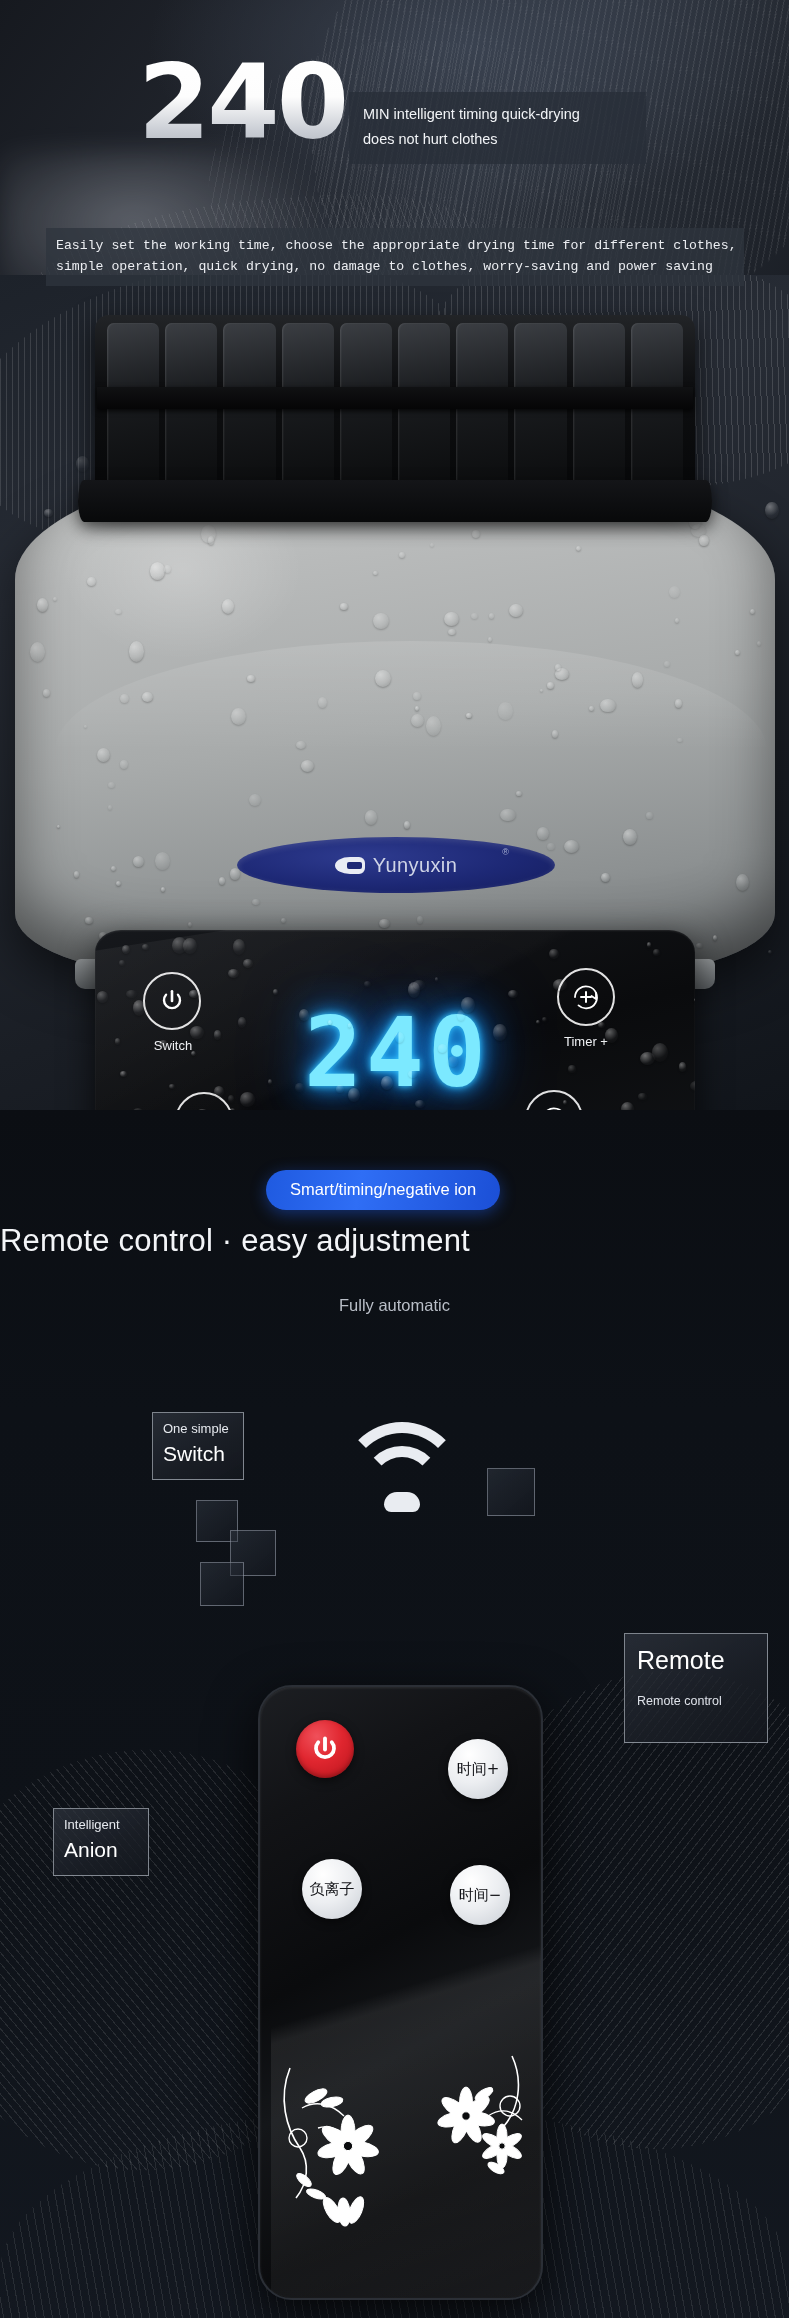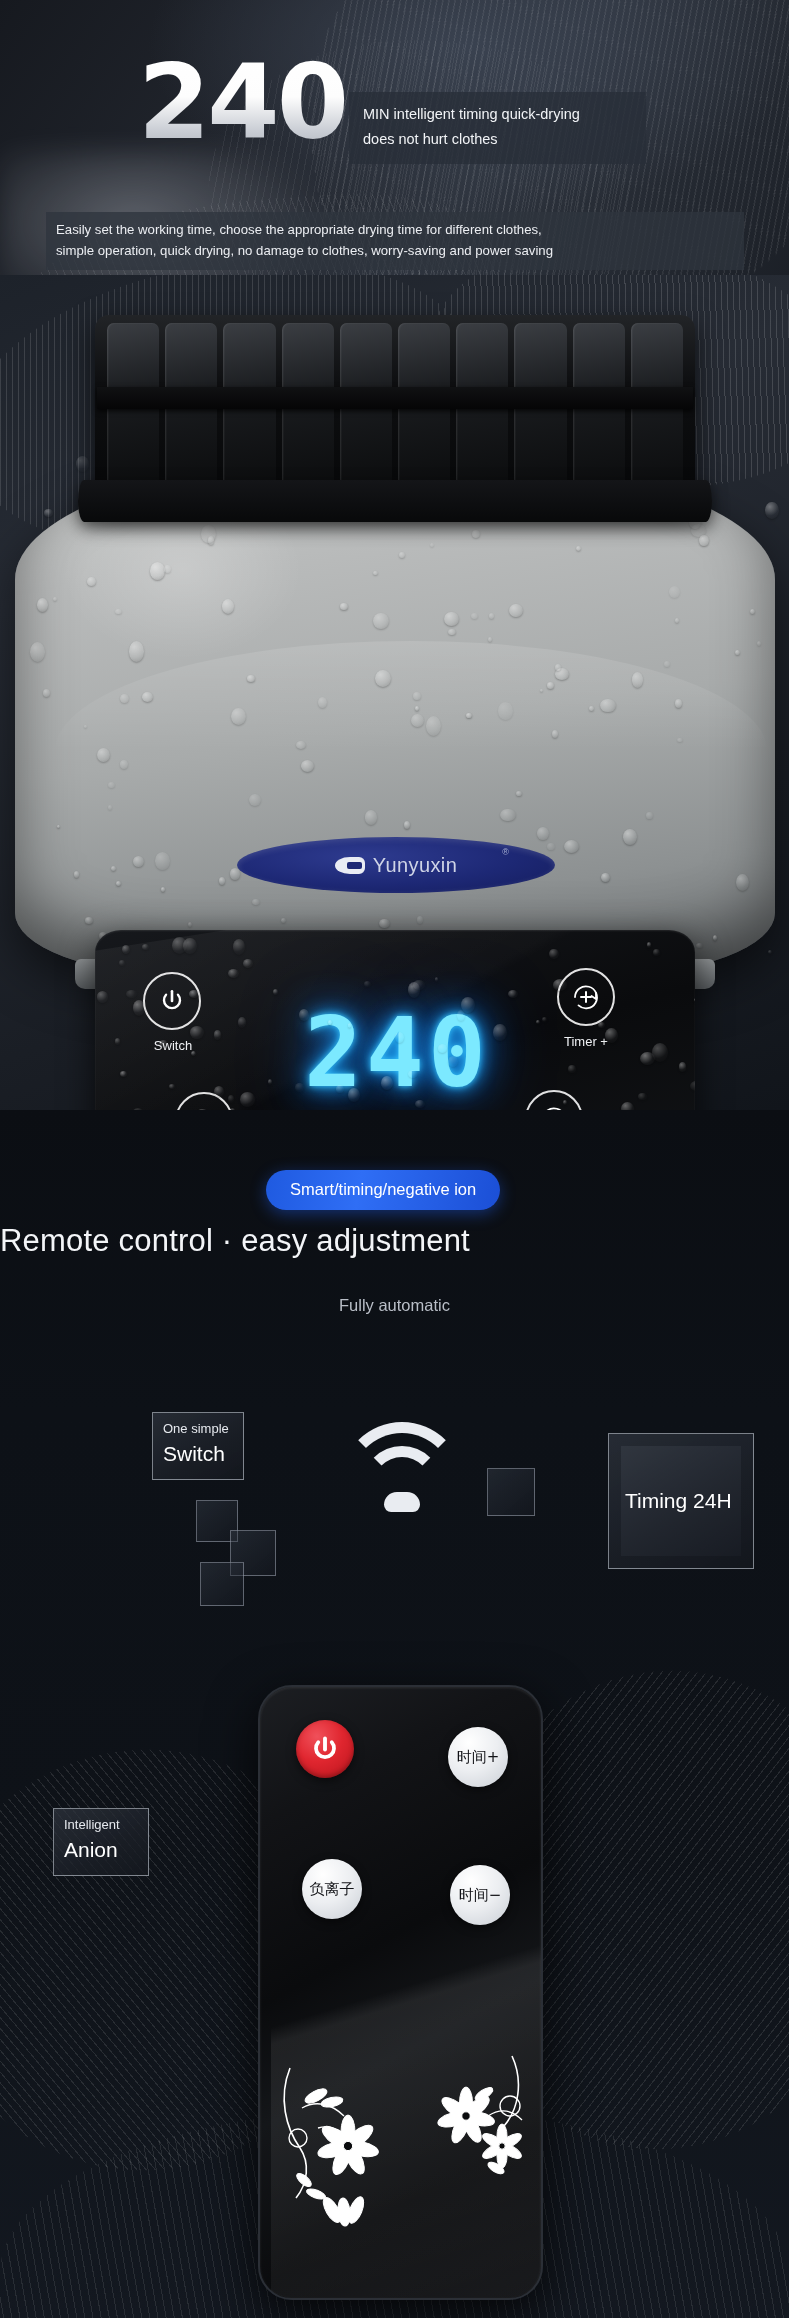--- a/index.html
+++ b/index.html
@@ -71,24 +71,25 @@
   }
   .hdr-box {
     position: absolute; left: 349px; top: 92px;
     width: 297px; padding: 10px 12px 12px 14px;
     background: rgba(40,46,56,.80);
     z-index: 3;
   }
   .hdr-line { color: #f2f4f7; font-size: 14.5px; line-height: 25px; white-space: nowrap; }
 
   .sub-box {
-    position: absolute; left: 46px; top: 212px; width: 698px;
+    position: absolute; left: 46px; top: 228px; width: 698px;
     padding: 7px 10px 9px 10px;
     background: rgba(46,52,62,.78);
     z-index: 3;
+    font-family: Liberation Mono, monospace;
   }
   .sub-line { color: #eceef2; font-size: 13.2px; line-height: 21px; white-space: nowrap; }
 
   
   .product {
     position: absolute; left: 0; top: 275px; width: 789px; height: 835px;
     background: linear-gradient(160deg, #1d222a 0%, #272c35 30%, #1a1e25 70%, #11151b 100%);
     overflow: hidden;
   }
   .prod-bg-lines {
@@ -658,44 +659,44 @@
       <div class="co-small">One simple</div>
       <div class="co-big">Switch</div>
     </div>
 
 
     <div class="callout" style="left:53px; top:698px; width:96px; padding:6px 10px 10px;">
       <div class="co-small">Intelligent</div>
       <div class="co-big">Anion</div>
     </div>
 
-    <div class="callout" style="left:608px; top:323px; width:146px; height:136px; padding:0;">
-      <div style="position:absolute; left:12px; top:12px; right:12px; bottom:12px; background:linear-gradient(150deg, rgba(58,64,74,.55), rgba(26,30,38,.65));"></div>
-      <div class="co-big" style="position:absolute; left:16px; top:52px;">Timing 24H</div>
-    </div>
-
+
+    <div class="callout" style="left:624px; top:523px; width:144px; height:110px; padding:10px 12px;">
+      <div class="co-mid">Remote</div>
+      <div class="co-note" style="margin-top:14px;">Remote control</div>
+    </div>
 
     <div class="hand">
       <div class="hand-part" style="left:10px; top:120px; width:470px; height:300px; border-radius:58% 42% 45% 55% / 45% 40% 60% 55%;"></div>
       <div class="hand-part" style="left:0px; top:40px; width:116px; height:210px; border-radius:46% 54% 40% 60% / 50% 50% 50% 50%;"></div>
       <div class="hand-part" style="left:372px; top:30px; width:108px; height:190px; border-radius:50% 50% 45% 55% / 48% 48% 52% 52%;"></div>
       <div class="hand-part" style="left:60px; top:300px; width:390px; height:130px; border-radius:40% 50% 50% 50% / 55% 60% 40% 45%;"></div>
     </div>
 
     <div class="remote">
       <div class="remote-gloss"></div>
 
       <div class="pwr-btn">
         <svg width="30" height="30" viewBox="0 0 24 24">
           <path d="M12 3.6 L12 12.4" stroke="#fff" stroke-width="3.1" stroke-linecap="round" fill="none"></path>
           <path d="M6.6 6.6 A7.2 7.2 0 1 0 17.4 6.6" stroke="#fff" stroke-width="3" fill="none" stroke-linecap="round"></path>
         </svg>
       </div>
 
-      <div class="rbtn" style="left:188px; top:40px;">时间+</div>
+      <div class="rbtn" style="left:188px; top:52px;">时间+</div>
       <div class="rbtn" style="left:42px; top:172px;">负离子</div>
       <div class="rbtn" style="left:190px; top:178px;">时间−</div>
 
       <svg class="floral" viewBox="0 0 285 300">
         <g fill="#ffffff" stroke="#ffffff">
 
           <path d="M30 70 C18 100 26 130 40 150 C50 165 48 185 36 200" fill="none" stroke-width="1.6"></path>
           <path d="M42 110 C56 102 72 106 84 118" fill="none" stroke-width="1.4"></path>
           <circle cx="38" cy="140" r="9" fill="none" stroke-width="1.4"></circle>
           <path d="M58 130 C72 126 86 134 92 146" fill="none" stroke-width="1.4"></path>

